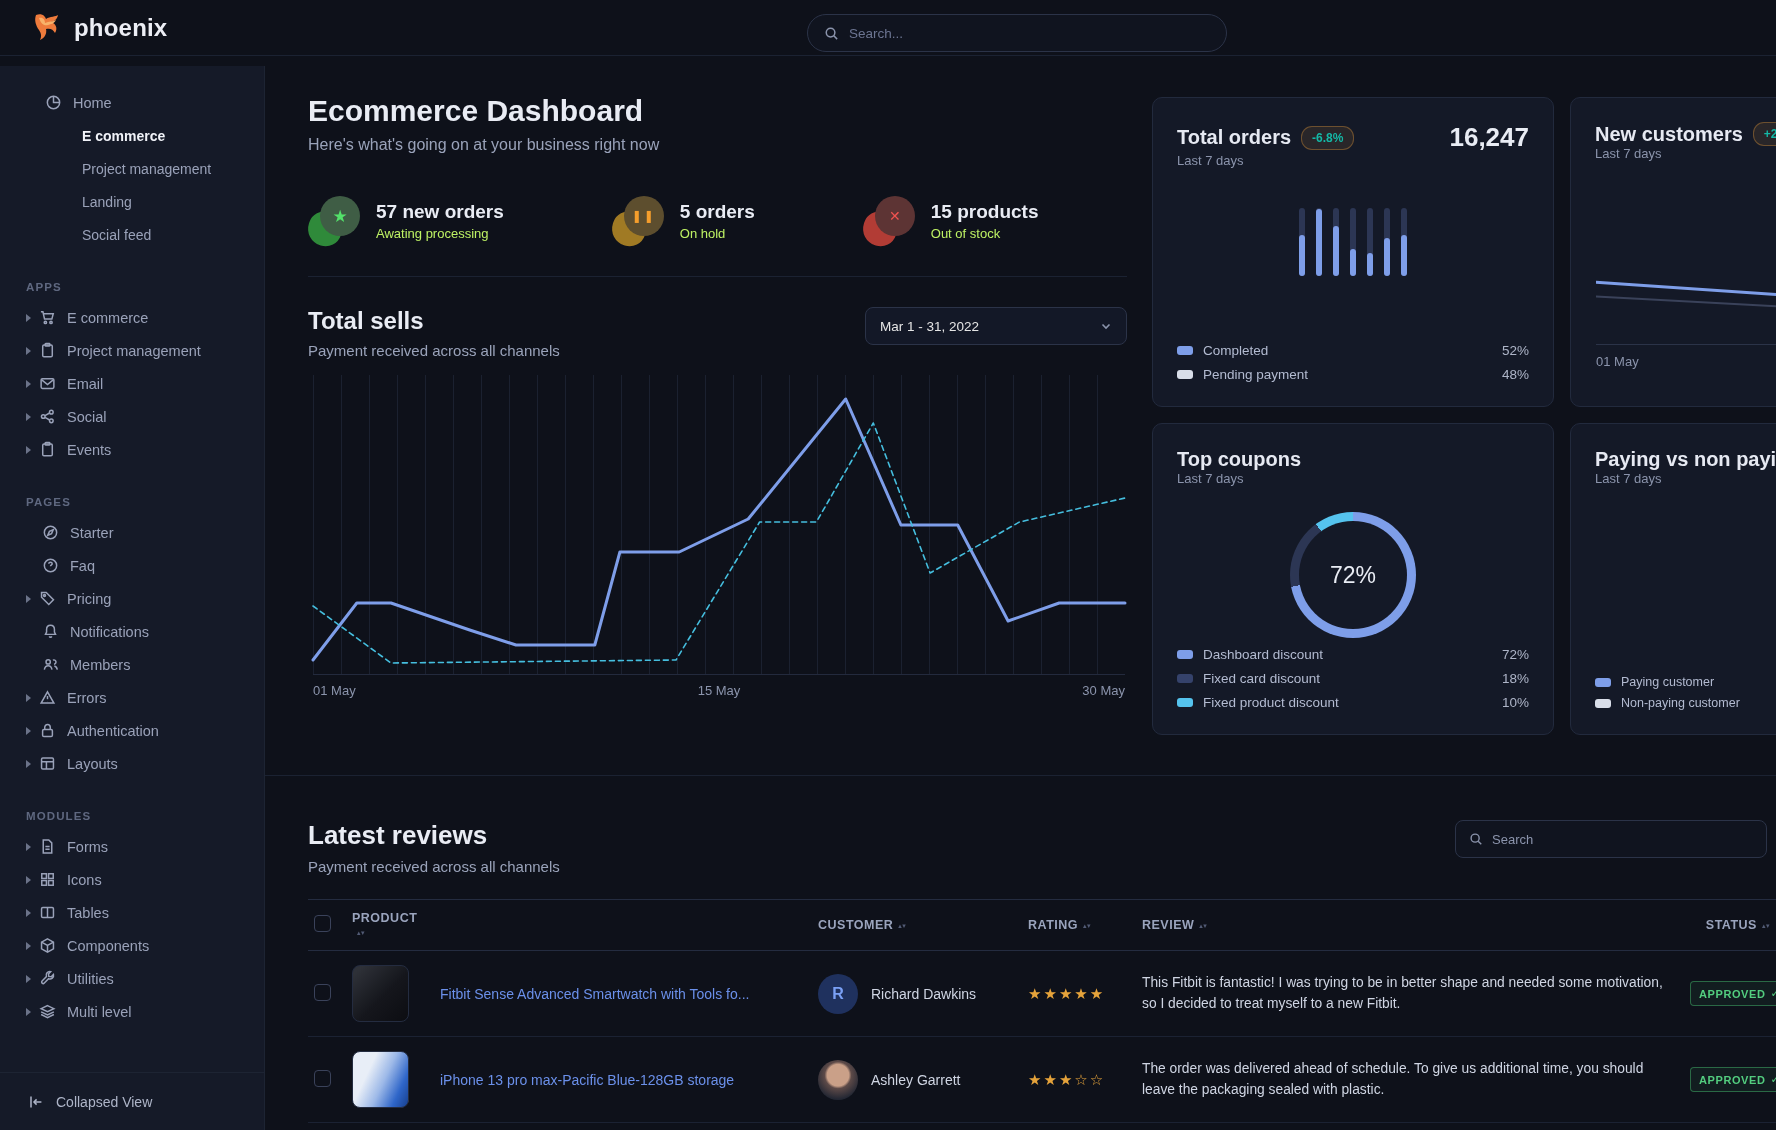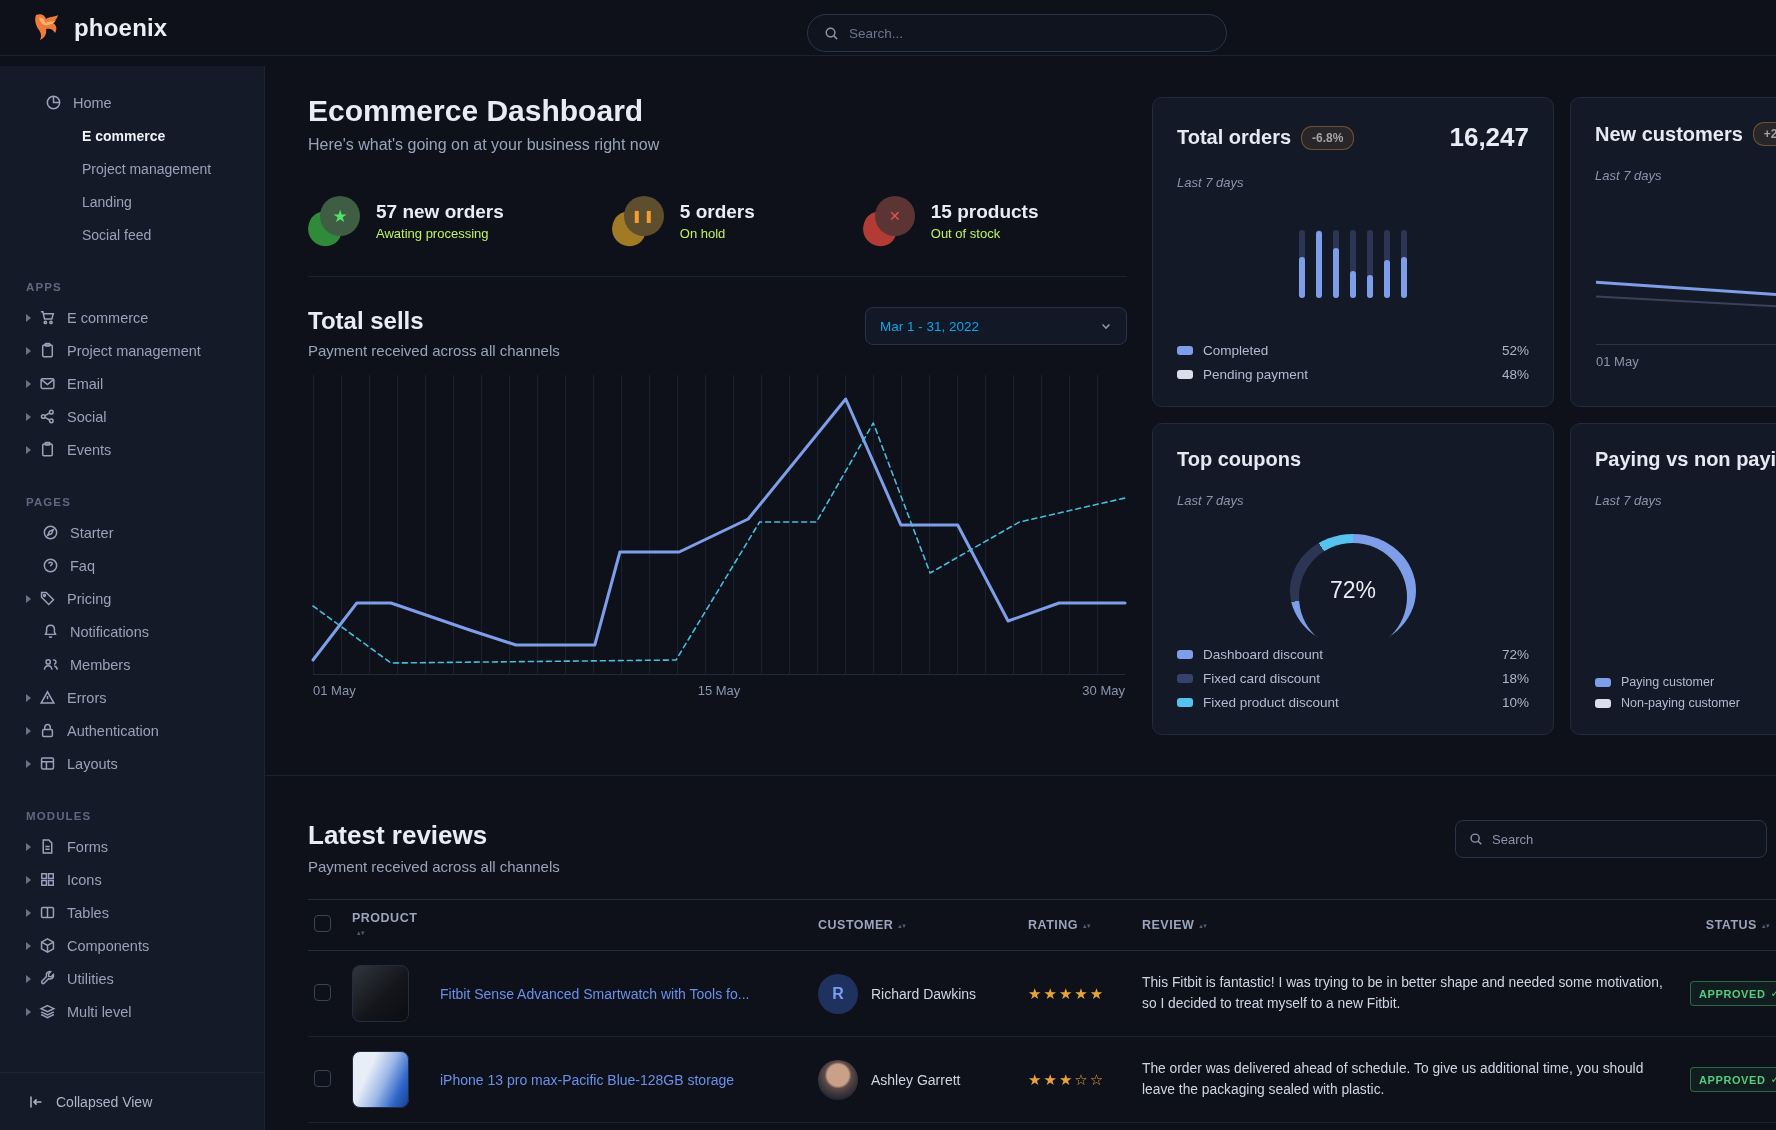--- a/index.html
+++ b/index.html
@@ -50,43 +50,43 @@
   .stat-ic .circ { position:absolute; right:0; top:0; width:40px; height:40px; border-radius:50%;
     display:flex; align-items:center; justify-content:center; font-size:17px; font-weight:700; }
   .stat-v { font-size:19px; font-weight:800; color:#e9ecf4; }
   .stat-c { font-size:13px; color:#bef264; margin-top:3px; }
   .hr { border:none; border-top:1px solid #1b2232; margin-top:30px; }
 
   .sells-head { display:flex; justify-content:space-between; align-items:flex-start; margin-top:30px; }
   h2.sec-title { font-size:24px; font-weight:800; color:#e9ecf4; }
   .sec-sub { margin-top:7px; font-size:15px; color:#9aa3ba; }
   .date-pill { width:262px; height:38px; border:1px solid #2b3348; border-radius:8px; background:#131827;
-    display:flex; align-items:center; justify-content:space-between; padding:0 14px; color:#0ea5e9;
+    display:flex; align-items:center; justify-content:space-between; padding:0 14px; color:#e5e5e5;
     font-size:13.5px; cursor:pointer; }
 
   .chart-wrap { margin-top:16px; width:819px; }
   .plot { position:relative; margin-left:5px; width:812px; height:300px;
     background:repeating-linear-gradient(90deg,#1b2130 0 1px,transparent 1px 28px);
     border-bottom:1px solid #232a3d; }
   .plot svg { position:absolute; inset:0; overflow:visible; }
   .x-labels { display:flex; justify-content:space-between; margin:8px 0 0 5px; width:812px;
     font-size:13px; color:#8b94ac; }
 
   
   .col-cards { margin-left:25px; margin-top:31px; width:820px; display:grid;
     grid-template-columns:402px 402px; grid-auto-rows:auto; gap:16px; }
   .card { background:#141927; border:1px solid #222a3d; border-radius:10px; padding:24px; position:relative;
     display:flex; flex-direction:column; overflow:hidden; }
   .card.h1 { height:310px; } .card.h2 { height:312px; }
   .card-head { display:flex; align-items:center; gap:10px; }
   .card-title { font-size:20px; font-weight:700; color:#e6e9f2; white-space:nowrap; }
   .badge { font-size:12px; font-weight:700; padding:4px 10px; border-radius:11px; white-space:nowrap; }
-  .badge.warn { color:#a3a3a3; background:rgba(237,161,61,.10); border:1px solid rgba(237,161,61,.35); }
+  .badge.warn { color:#14b8a6; background:rgba(237,161,61,.10); border:1px solid rgba(237,161,61,.35); }
   .card-value { margin-left:auto; font-size:26px; font-weight:700; color:#e9ecf4; }
-  .card-period { font-size:13px; color:#8b94ac; margin-top:22px;font-style:italic; }
+  .card-period { font-size:13px; color:#8b94ac; margin-top:0; }
   .legend { margin-top:auto; display:flex; flex-direction:column; gap:9px; }
   .lg-row { display:flex; align-items:center; font-size:13.5px; color:#b3bbd1; }
   .sw { width:16px; height:9px; border-radius:3px; margin-right:10px; flex:0 0 16px; }
   .lg-val { margin-left:auto; color:#aeb5c8; }
   .bars { display:flex; gap:11px; align-items:flex-end; justify-content:center; margin:40px auto 0; height:68px; }
   .track { position:relative; width:6px; height:68px; border-radius:3px; }
   .track .fill { position:absolute; bottom:0; left:0; width:6px; border-radius:3px; }
   .mini-chart { position:absolute; left:25px; right:-175px; top:150px; height:88px; }
   .mini-axis { position:absolute; left:25px; right:-175px; top:246px; border-top:1px solid #2b3348; }
   .mini-xlab { position:absolute; left:25px; top:256px; font-size:13px; color:#8b94ac; }

